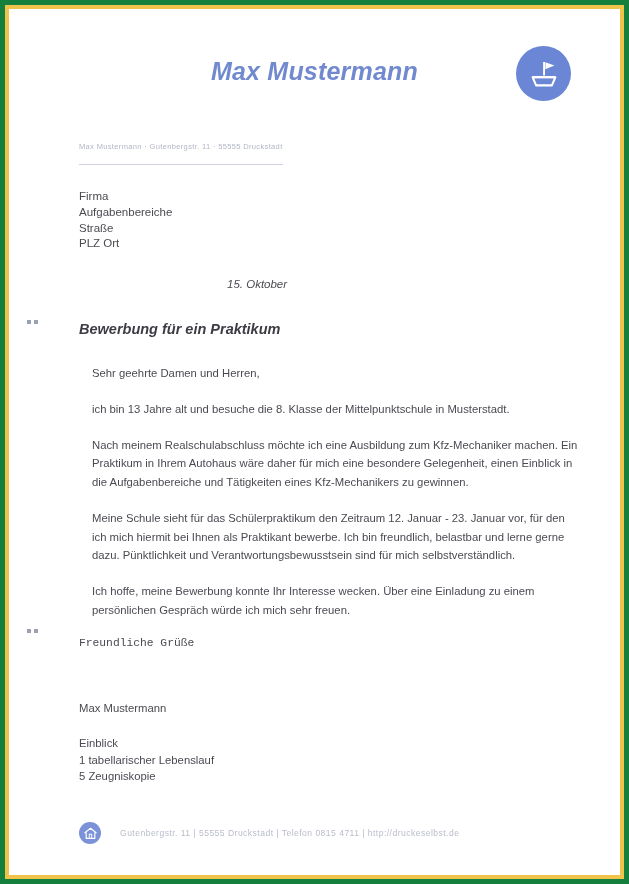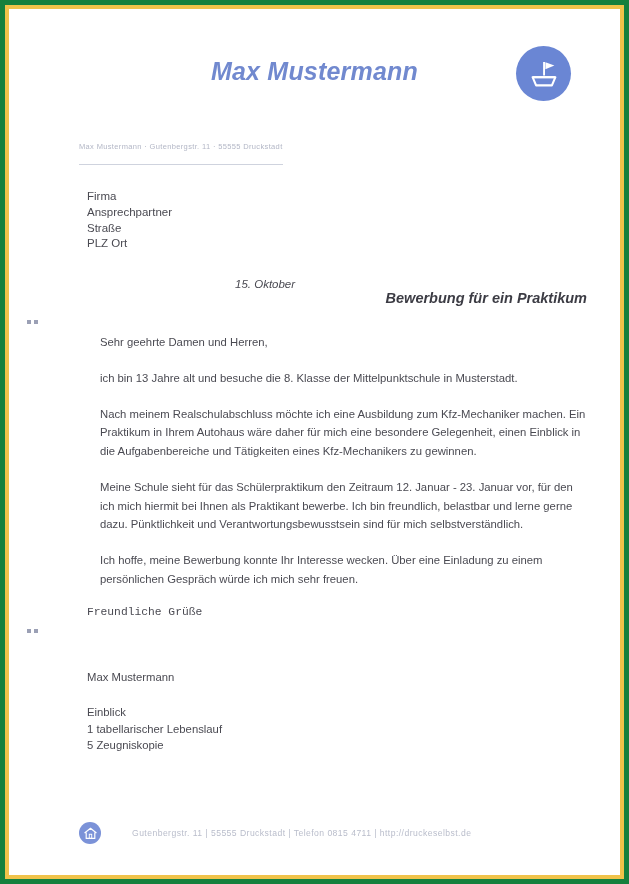--- a/index.html
+++ b/index.html
@@ -99,44 +99,44 @@
     background: #9ba0b5;
     margin-right: 3px;
     vertical-align: top;
   }
   .fold-mark-1 { top: 311px; }
   .fold-mark-2 { top: 620px; }
 
   
   .letter-body {
     position: absolute;
-    left: 78px;
+    left: 70px;
     top: 180px;
     width: 500px;
     color: #4a4a52;
   }
   .recipient-block {
     font-size: 11.5px;
     line-height: 15.8px;
     color: #4a4a52;
   }
   .date-line {
     margin-top: 26px;
     font-size: 11.5px;
     font-style: italic;
     color: #4a4a52;
     text-align: left;
     padding-left: 148px;
   }
   .subject-line {
+    margin-top: 31px;
     font-size: 14.5px;
     font-weight: bold;
     font-style: italic;
     color: #3c3c44;
-    text-align: right;
   }
   .paragraphs { margin-top: 27px; margin-left: 13px; }
   .para {
     font-size: 11.3px;
     line-height: 18.4px;
     color: #4a4a52;
     margin: 0 0 18px 0;
   }
   .para.tight { margin-bottom: 17px; }
   .closing {
@@ -169,21 +169,21 @@
     height: 22px;
     border-radius: 50%;
     background: #7b92d8;
     display: flex;
     align-items: center;
     justify-content: center;
     flex: 0 0 auto;
   }
   .footer-badge svg { display: block; }
   .footer-text {
-    margin-left: 31px;
+    margin-left: 19px;
     font-size: 8.6px;
     color: #b9bdcb;
     letter-spacing: 0.45px;
     white-space: nowrap;
   }
 </style>
 </head>
 <body>
 
 <div class="page-frame">
@@ -214,21 +214,21 @@
         <span></span><span></span>
       </div>
       <div class="fold-mark fold-mark-2">
         <span></span><span></span>
       </div>
 
       <div class="letter-body">
 
         <div class="recipient-block">
           <div>Firma</div>
-          <div>Ansprechpartner</div>
+          <div>Aufgabenbereiche</div>
           <div>Straße</div>
           <div>PLZ Ort</div>
         </div>
 
         <div class="date-line">15. Oktober</div>
 
         <div class="subject-line">Bewerbung für ein Praktikum</div>
 
         <div class="paragraphs">
           <p class="para tight">Sehr geehrte Damen und Herren,</p>

